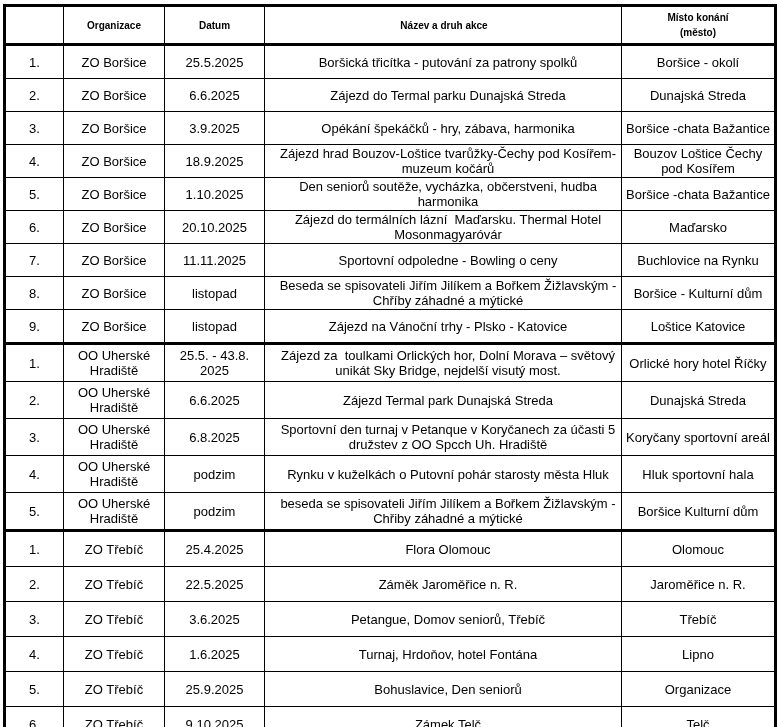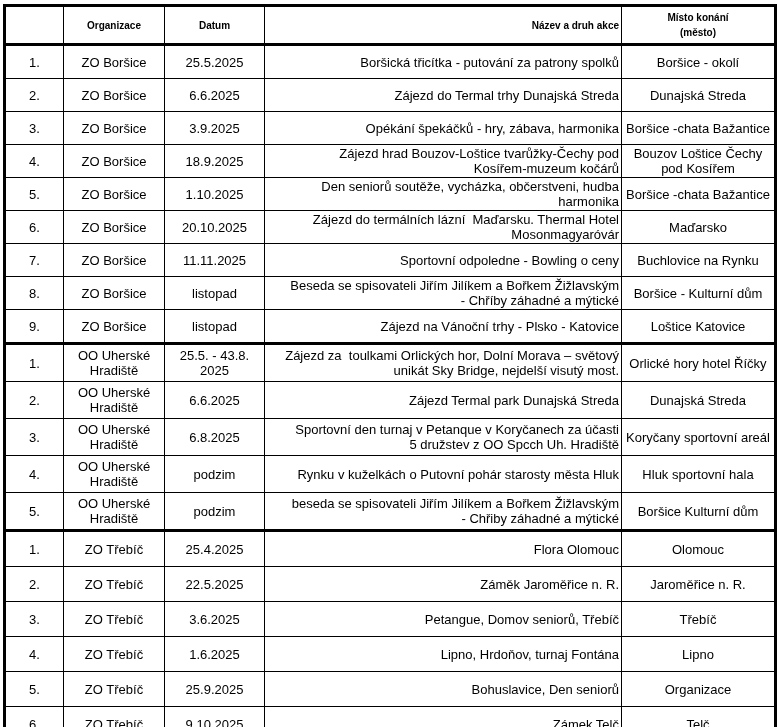--- a/index.html
+++ b/index.html
@@ -39,23 +39,23 @@
     white-space: pre-wrap;
     word-wrap: break-word;
   }
   thead th {
     font-size: 10px;
     font-weight: bold;
     border-bottom: 3px solid #000000;
     height: 34px;
     white-space: pre-line;
   }
-  thead th.col-nazev { text-align: right; padding-left: 4px; }
-
-  td.col-nazev { text-align: right; padding-left: 20px; }
+  thead th.col-nazev { text-align: center; padding-left: 4px; }
+
+  td.col-nazev { text-align: center; padding-left: 12px; }
 
   tbody { border-top: 3px solid #000000; border-bottom: 3px solid #000000; }
   tbody.sec1 td { height: 30px; }
   tbody.sec2 td { height: 34px; }
   tbody.sec3 td { height: 32px; }
 </style>
 </head>
 <body>
 
 <div class="page">
@@ -82,21 +82,21 @@
           <td class="col-num">1.</td>
           <td class="col-org">ZO Boršice</td>
           <td class="col-datum">25.5.2025</td>
           <td class="col-nazev">Boršická třicítka - putování za patrony spolků</td>
           <td class="col-misto">Boršice - okolí</td>
         </tr>
         <tr>
           <td class="col-num">2.</td>
           <td class="col-org">ZO Boršice</td>
           <td class="col-datum">6.6.2025</td>
-          <td class="col-nazev">Zájezd do Termal trhy Dunajská Streda</td>
+          <td class="col-nazev">Zájezd do Termal parku Dunajská Streda</td>
           <td class="col-misto">Dunajská Streda</td>
         </tr>
         <tr>
           <td class="col-num">3.</td>
           <td class="col-org">ZO Boršice</td>
           <td class="col-datum">3.9.2025</td>
           <td class="col-nazev">Opékání špekáčků - hry, zábava, harmonika</td>
           <td class="col-misto">Boršice -chata Bažantice</td>
         </tr>
         <tr>
@@ -198,21 +198,21 @@
           <td class="col-num">3.</td>
           <td class="col-org">ZO Třebíč</td>
           <td class="col-datum">3.6.2025</td>
           <td class="col-nazev">Petangue, Domov seniorů, Třebíč</td>
           <td class="col-misto">Třebíč</td>
         </tr>
         <tr>
           <td class="col-num">4.</td>
           <td class="col-org">ZO Třebíč</td>
           <td class="col-datum">1.6.2025</td>
-          <td class="col-nazev">Lipno, Hrdoňov, turnaj Fontána</td>
+          <td class="col-nazev">Turnaj, Hrdoňov, hotel Fontána</td>
           <td class="col-misto">Lipno</td>
         </tr>
         <tr>
           <td class="col-num">5.</td>
           <td class="col-org">ZO Třebíč</td>
           <td class="col-datum">25.9.2025</td>
           <td class="col-nazev">Bohuslavice, Den seniorů</td>
           <td class="col-misto">Organizace</td>
         </tr>
         <tr>

